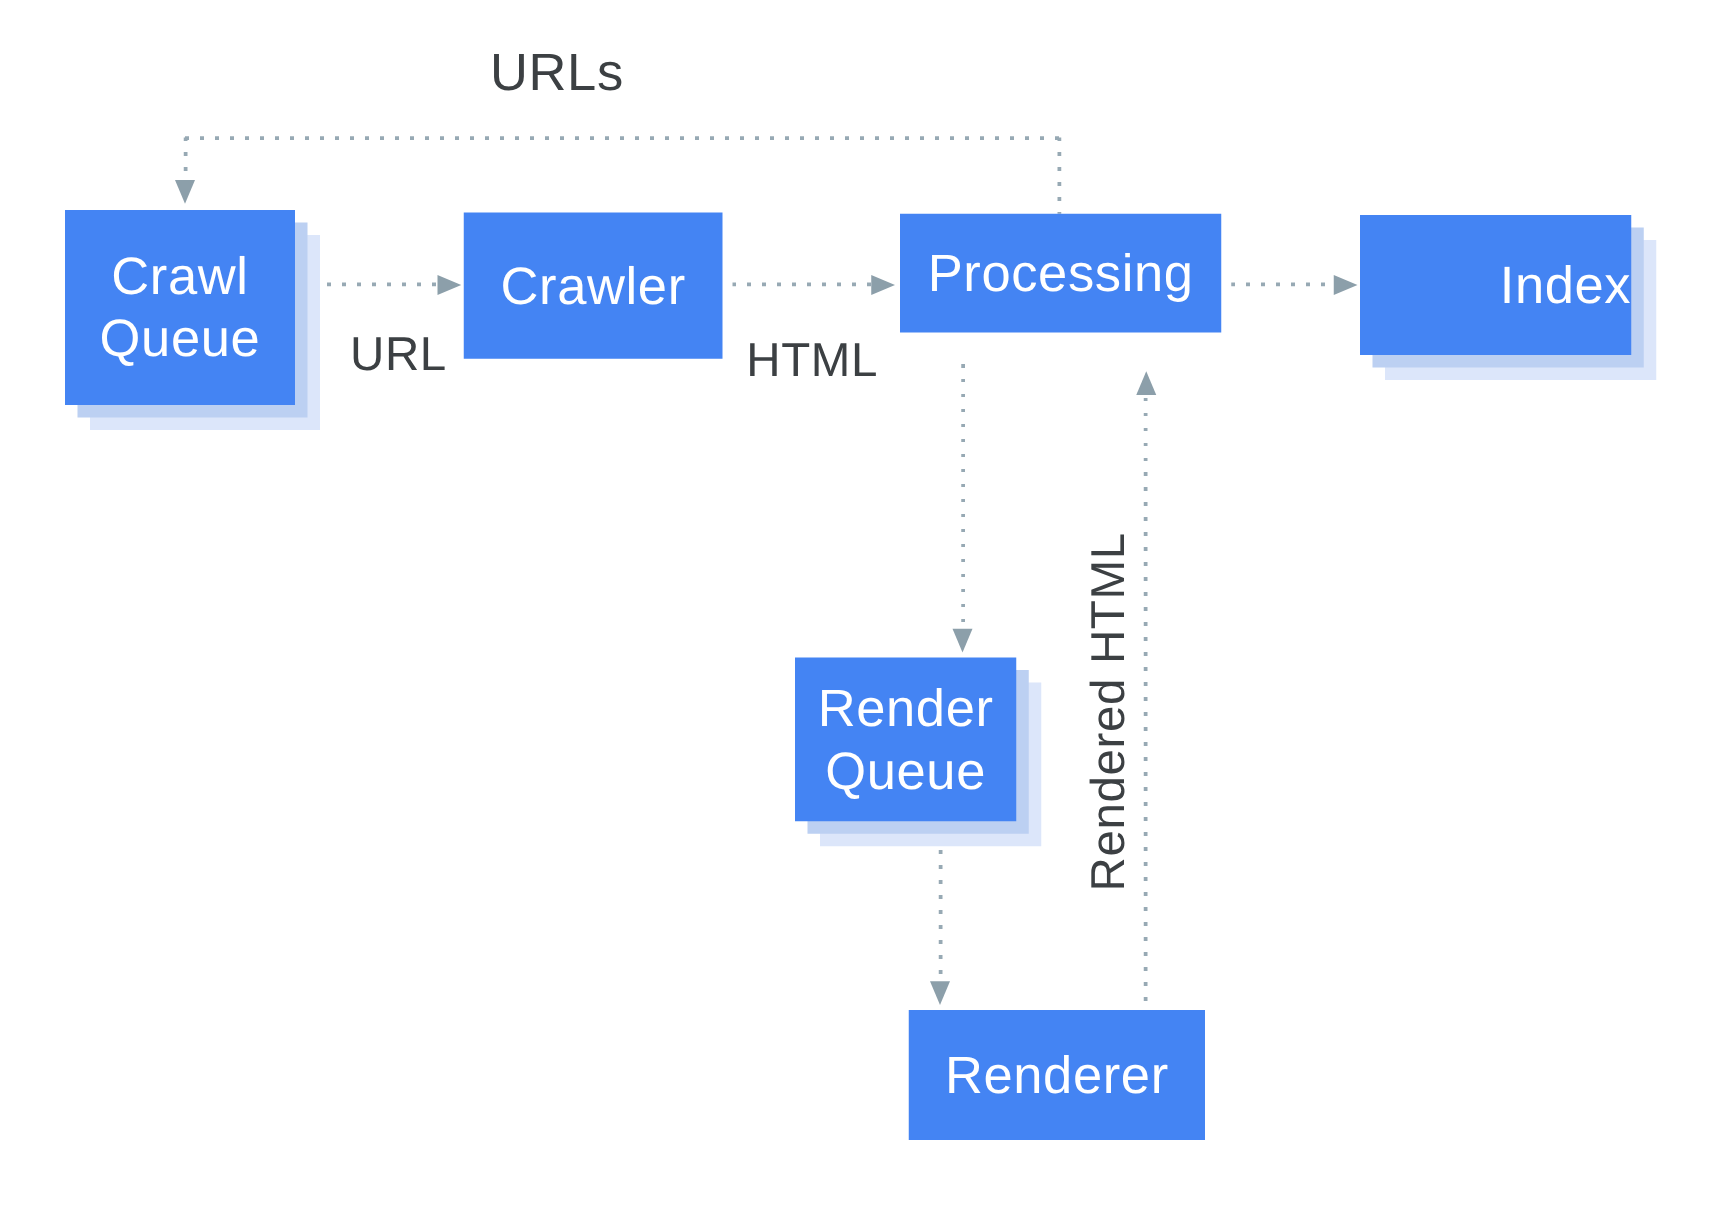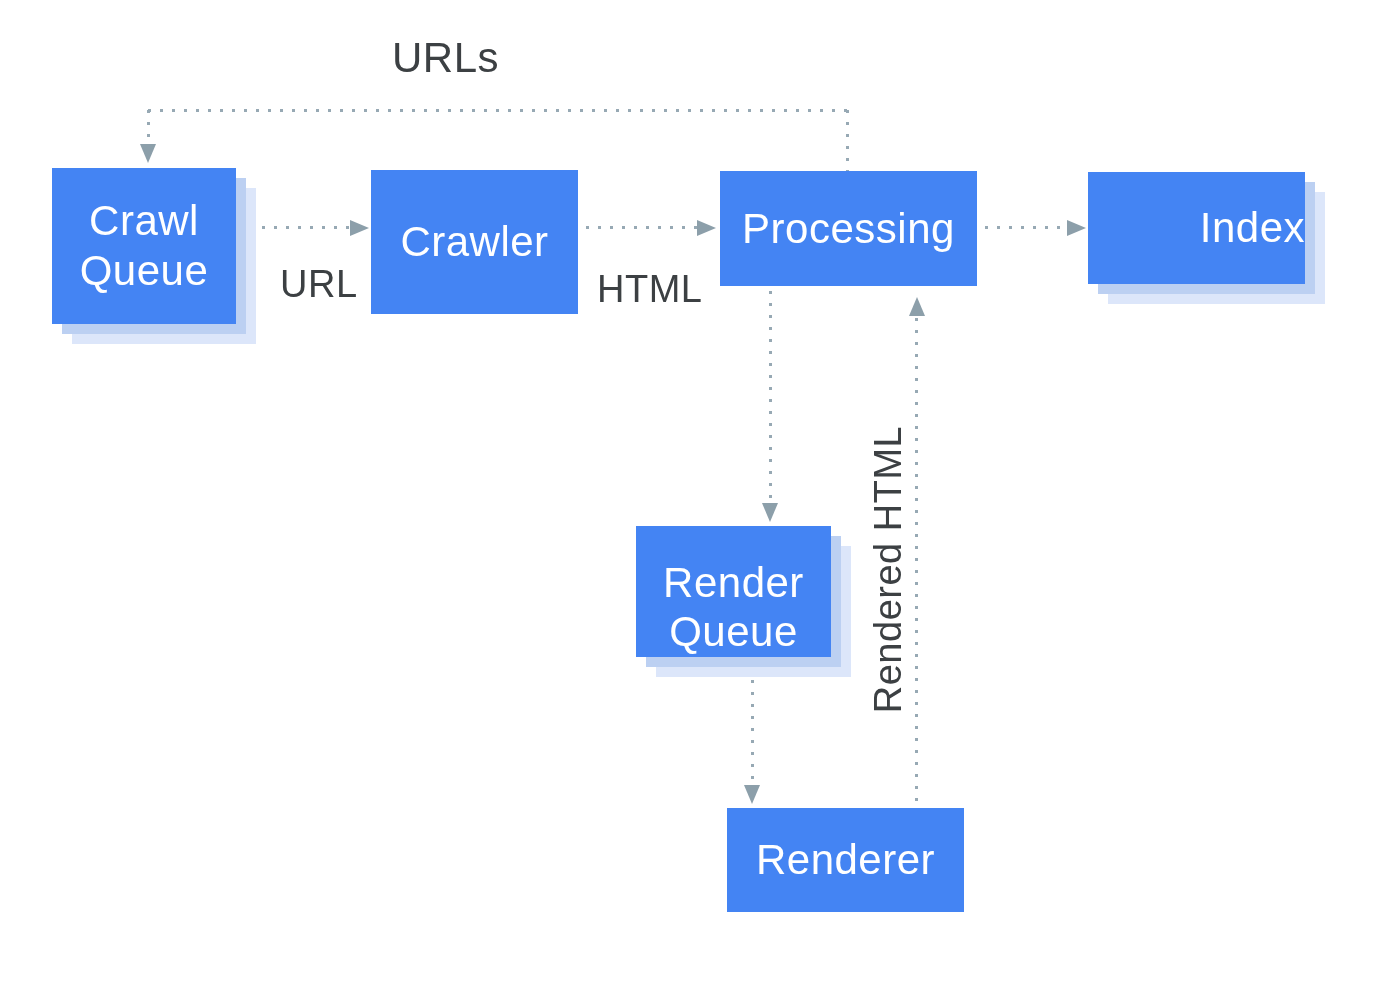--- a/index.html
+++ b/index.html
@@ -111,33 +111,33 @@
   <div class="edge-label big" style="left:392px; top:34px;">URLs</div>
   <div class="edge-label" style="left:280px; top:263px;">URL</div>
   <div class="edge-label" style="left:597px; top:268px;">HTML</div>
   <div class="edge-label vertical" style="left:743px; top:548px;">Rendered HTML</div>
 
   <div class="node shadowed" style="left:52px; top:168px; width:184px; height:156px;">
     <span class="node-label">Crawl
 Queue</span>
   </div>
 
-  <div class="node" style="left:371px; top:170px; width:207px; height:144px;">
+  <div class="node" style="left:371px; top:170px; width:207px; height:117px;">
     <span class="node-label">Crawler</span>
   </div>
 
-  <div class="node" style="left:720px; top:171px; width:257px; height:115px;">
+  <div class="node" style="left:720px; top:171px; width:257px; height:95px;">
     <span class="node-label">Processing</span>
   </div>
 
   <div class="node shadowed" style="left:1088px; top:172px; width:217px; height:112px;justify-content:flex-end;">
     <span class="node-label">Index</span>
   </div>
 
-  <div class="node shadowed" style="left:636px; top:526px; width:195px; height:131px;align-items:flex-end;">
+  <div class="node shadowed" style="left:636px; top:526px; width:177px; height:131px;">
     <span class="node-label">Render
 Queue</span>
   </div>
 
   <div class="node" style="left:727px; top:808px; width:237px; height:104px;">
     <span class="node-label">Renderer</span>
   </div>
 
 </div>
 

